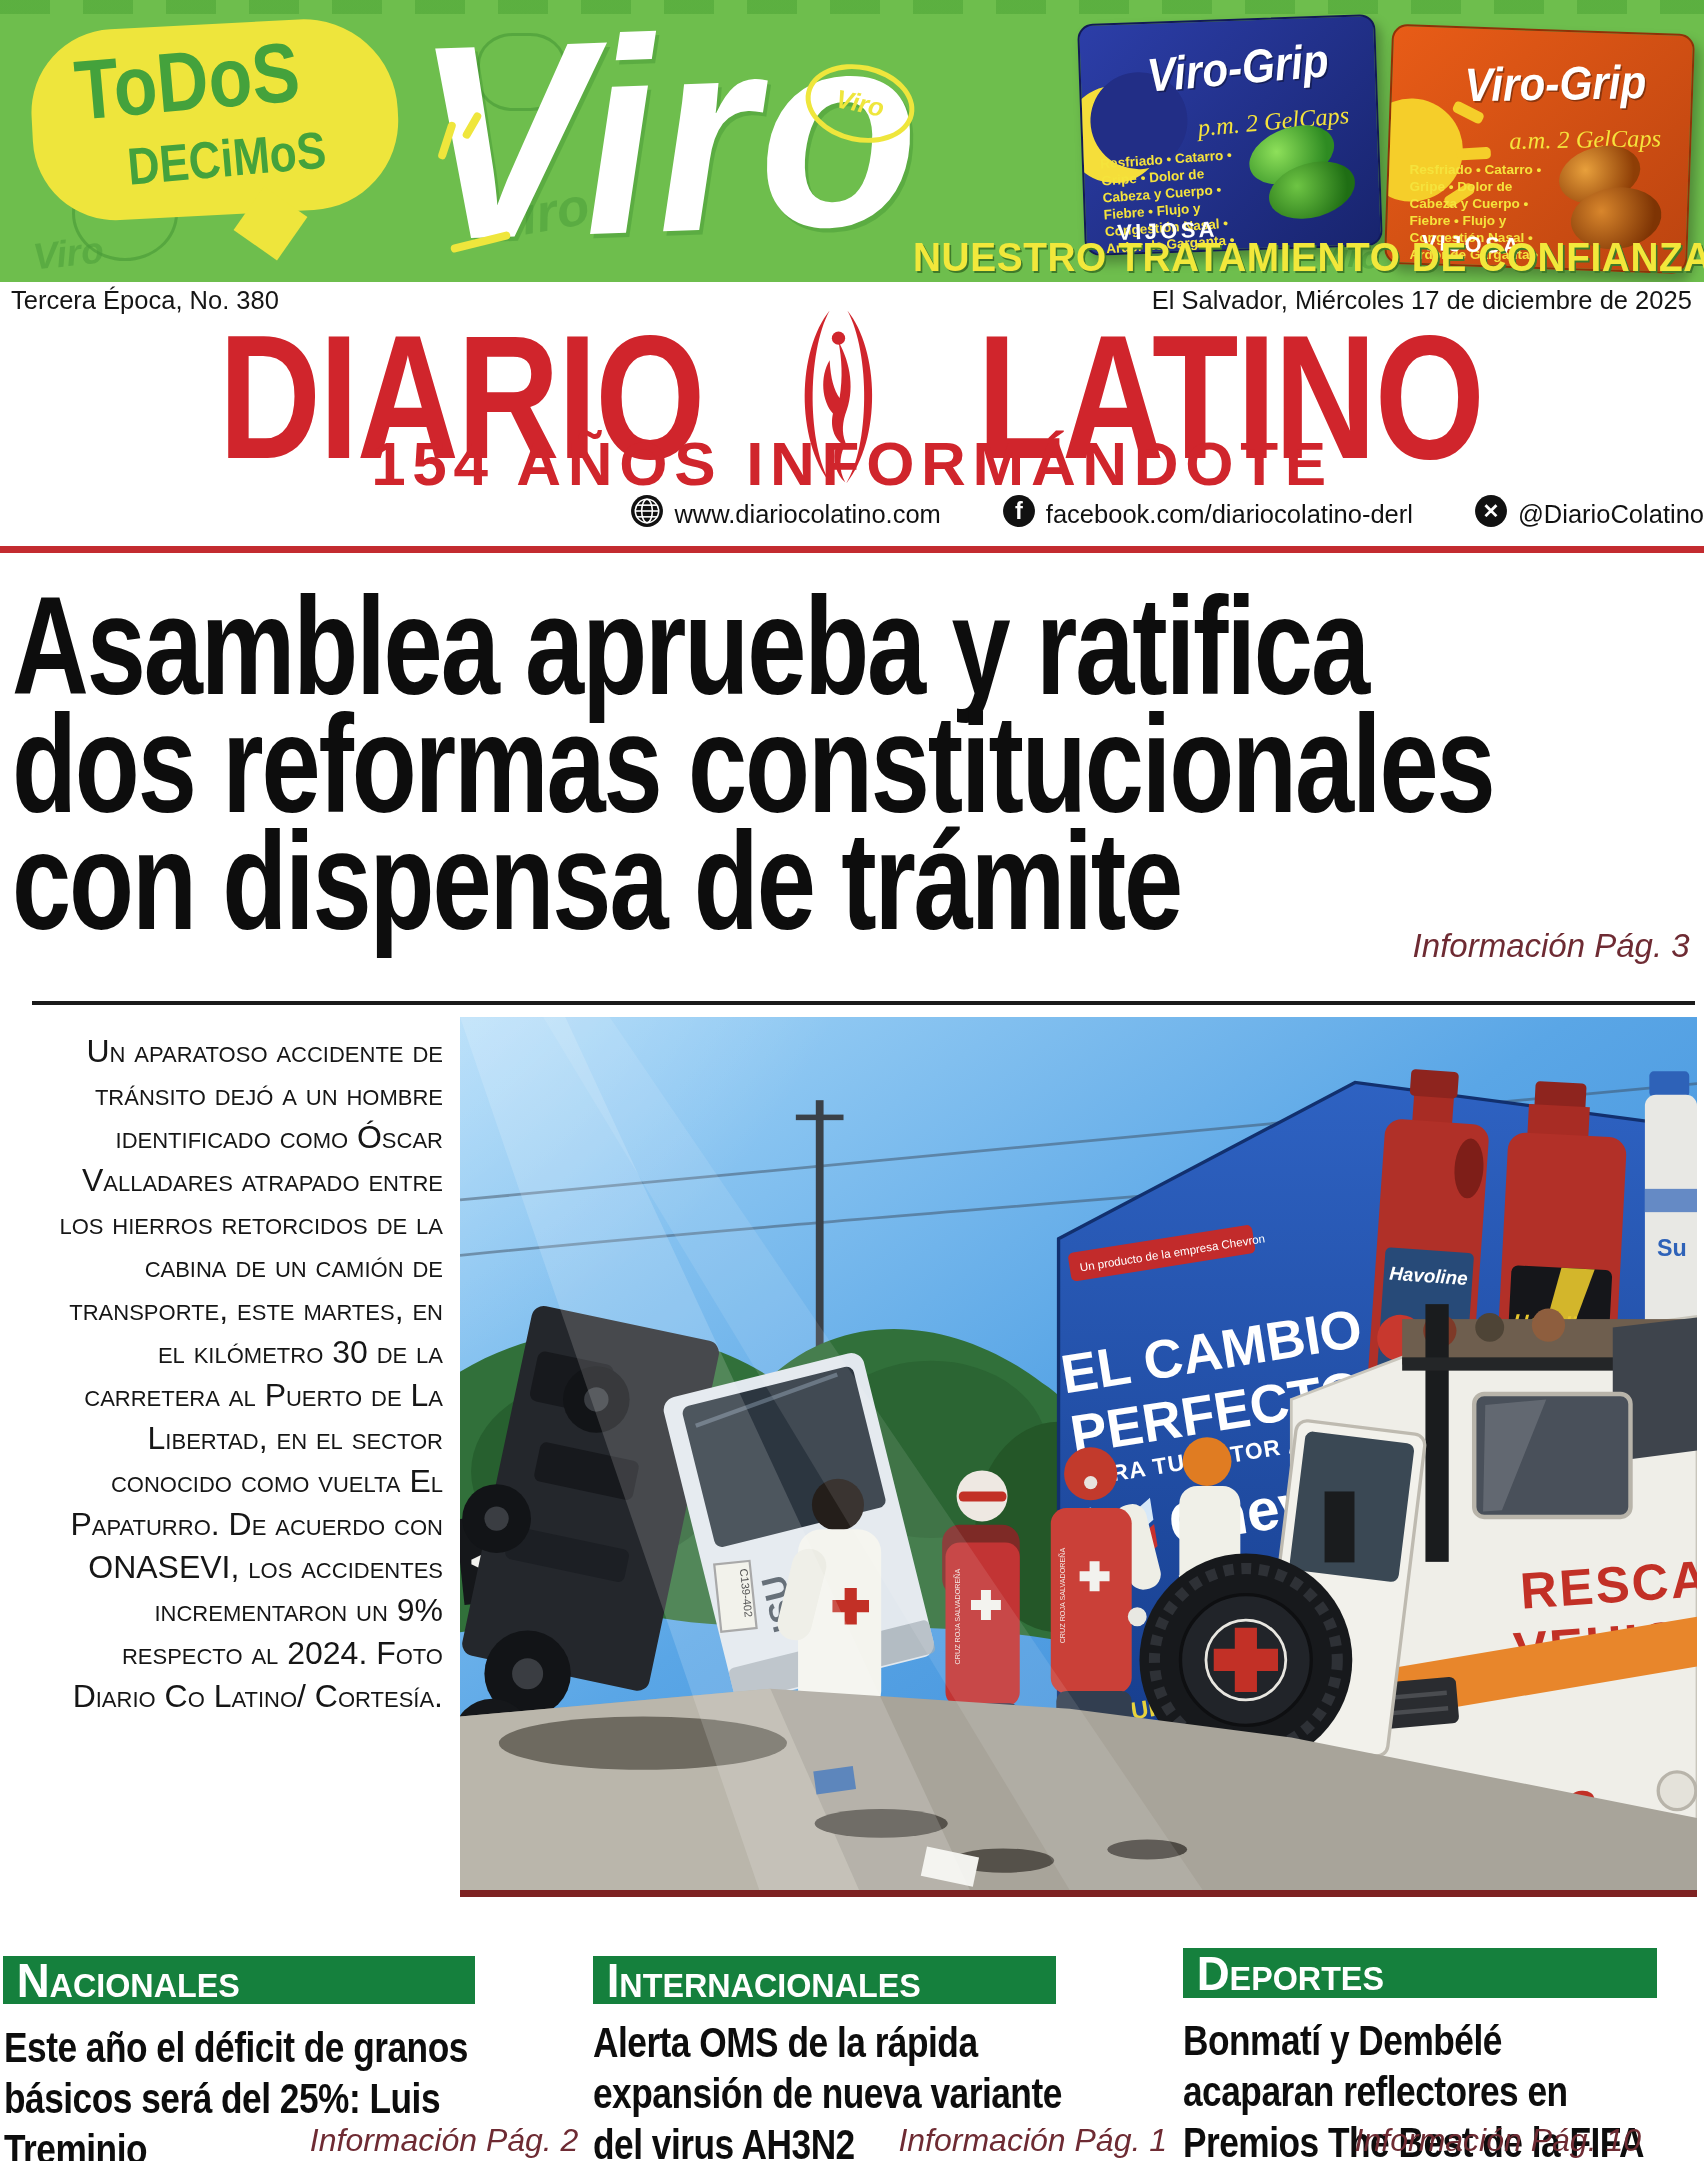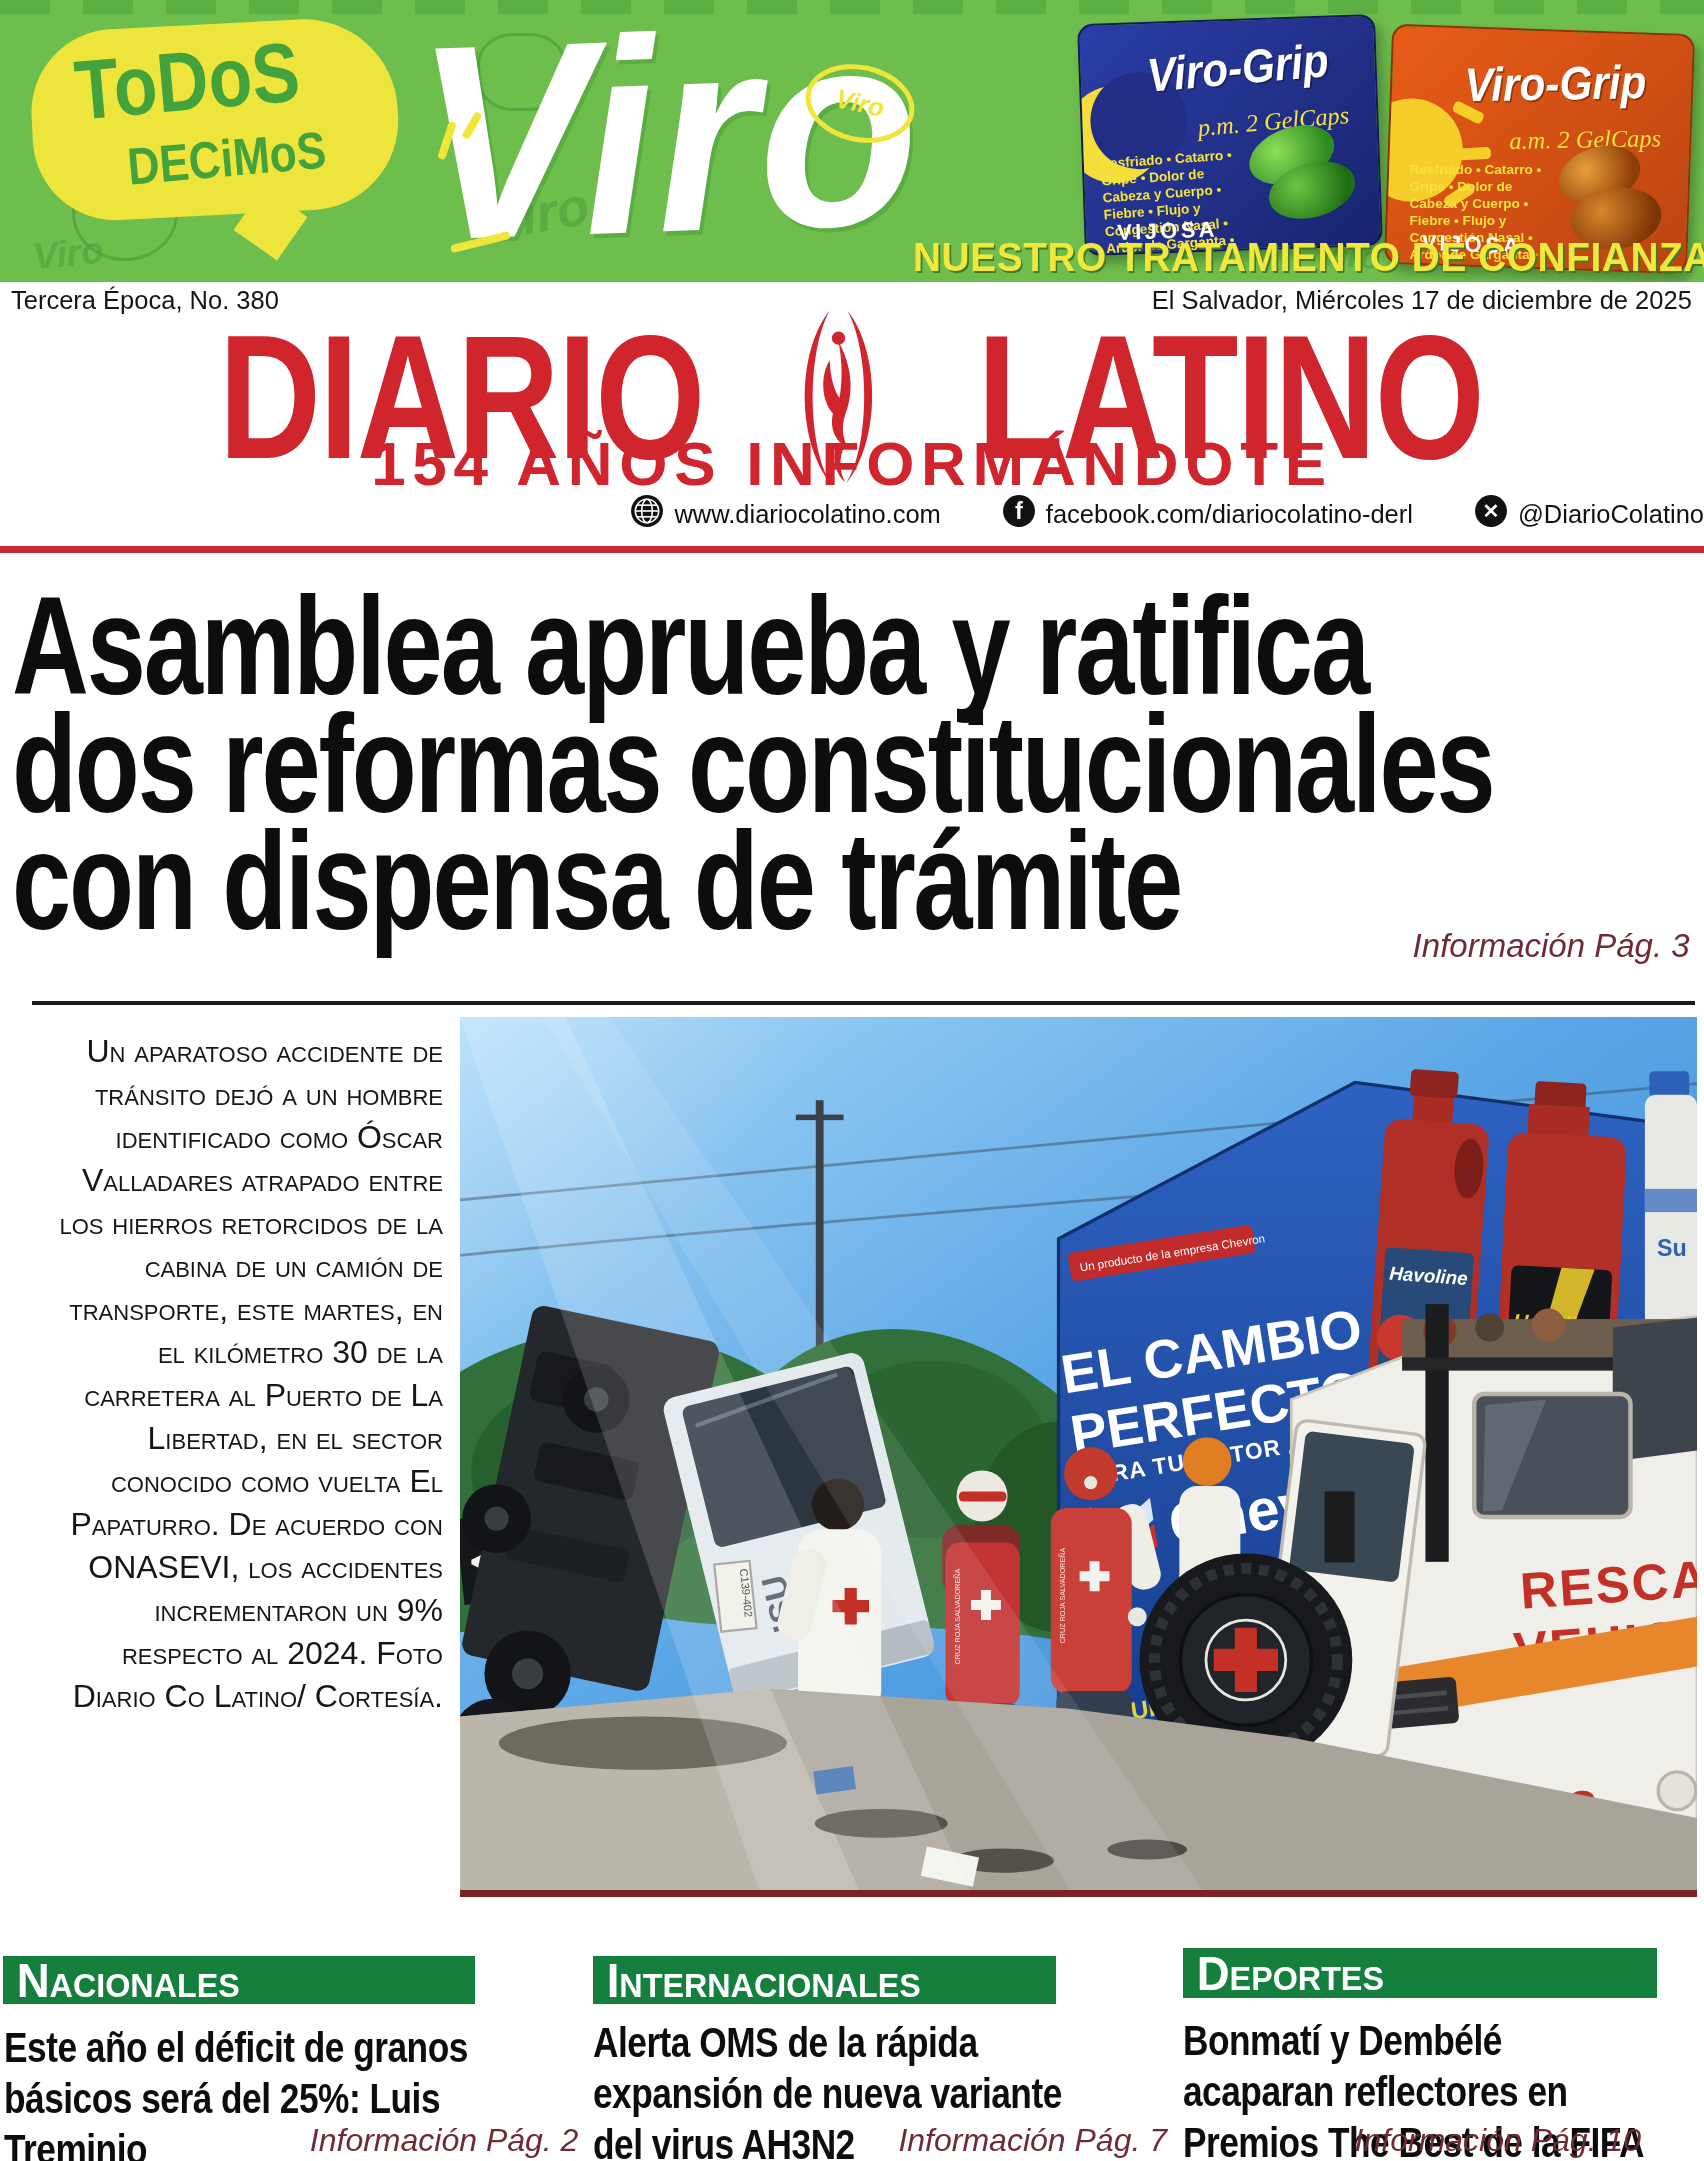--- a/index.html
+++ b/index.html
@@ -419,21 +419,21 @@
   <div class="abs info sec-info" style="left:4.4px;top:2122px;width:574px;">Información Pág.  2</div>
 
   <div class="abs sec-banner" style="left:593px;top:1956px;width:463px;height:48px;">
     <span>Internacionales</span>
   </div>
   <div class="abs" style="left:593px;top:2017px;width:698px;">
     <div class="sec-hl">Alerta OMS de la rápida</div>
     <div class="sec-hl">expansión de nueva variante</div>
     <div class="sec-hl">del virus AH3N2</div>
   </div>
-  <div class="abs info sec-info" style="left:593px;top:2122px;width:574px;">Información Pág.  7</div>
+  <div class="abs info sec-info" style="left:593px;top:2122px;width:574px;">Información Pág.  1</div>
 
   <div class="abs sec-banner" style="left:1183px;top:1948px;width:474px;height:50px;">
     <span>Deportes</span>
   </div>
   <div class="abs" style="left:1183px;top:2015px;width:698px;">
     <div class="sec-hl">Bonmatí y Dembélé</div>
     <div class="sec-hl">acaparan reflectores en</div>
     <div class="sec-hl">Premios The Best de la FIFA</div>
   </div>
   <div class="abs info sec-info" style="left:1126px;top:2122px;width:515px;">Información Pág.  10</div>

